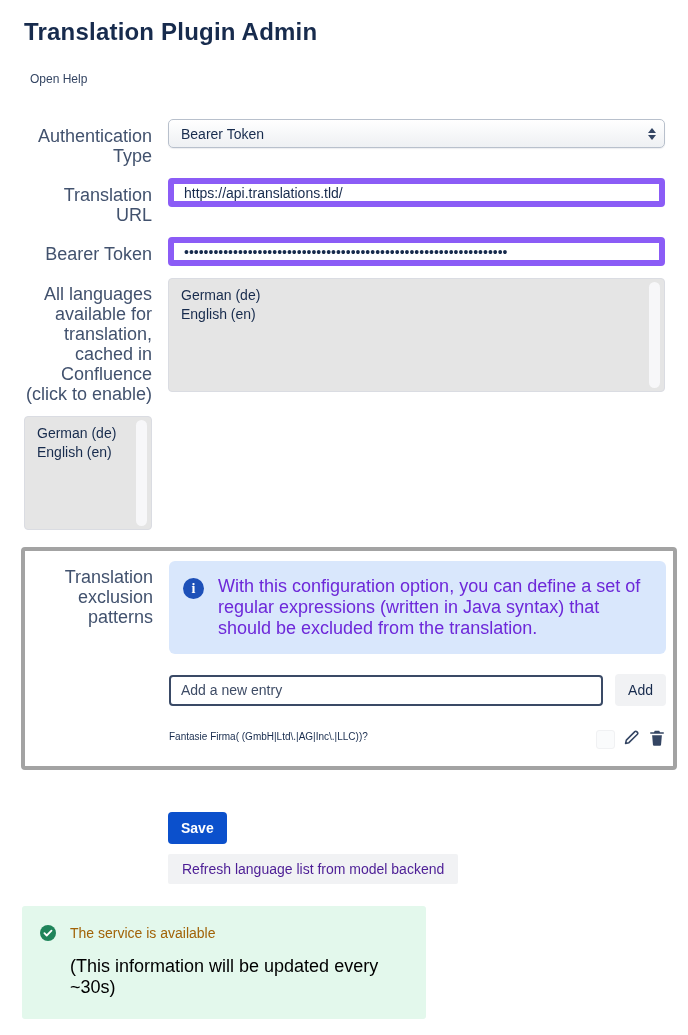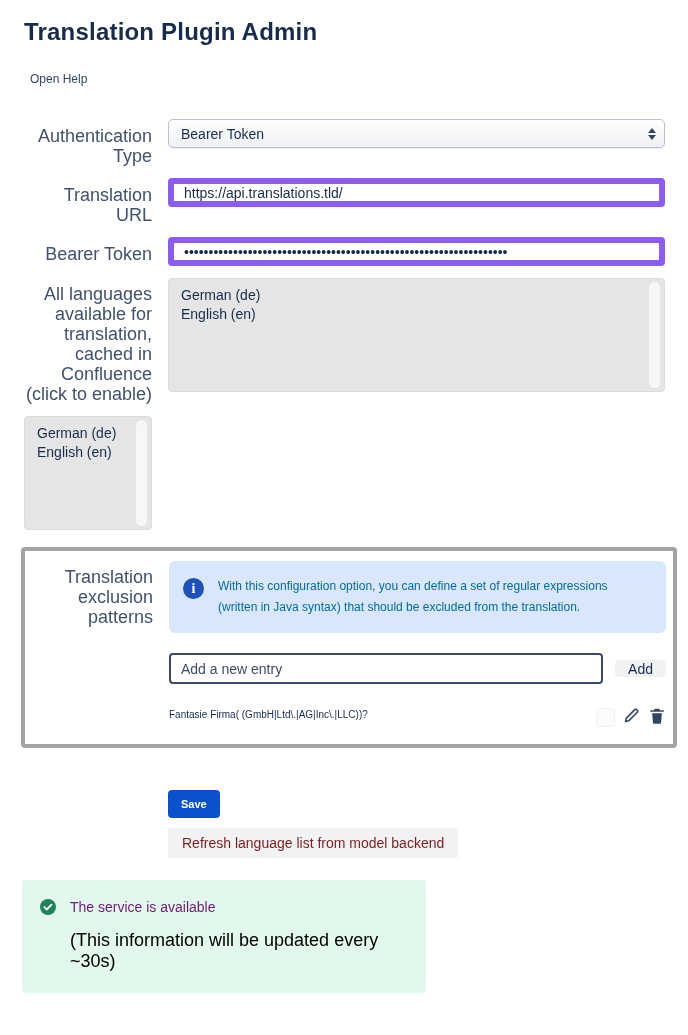--- a/index.html
+++ b/index.html
@@ -73,62 +73,62 @@
   .info-box {
     background: #D9E7FC; border-radius: 6px; padding: 15px 16px 15px 14px;
     display: flex; gap: 14px; align-items: flex-start;
   }
   .info-icon {
     flex: 0 0 auto; width: 21px; height: 21px; border-radius: 50%;
     background: #1D50B8; color: #fff; font-size: 14px; font-weight: 700;
     display: flex; align-items: center; justify-content: center; margin-top: 2px;
     font-family: "Liberation Serif", serif;
   }
-  .info-text { font-size: 12px; line-height: 21px; color: #0369a1; }
+  .info-text { font-size: 18px; line-height: 21px; color: #6d28d9; }
 
   .add-row { display: flex; align-items: center; gap: 12px; margin-top: 20px; }
   .add-input {
     flex: 1; height: 31px; border: 2px solid #3A4A66; border-radius: 4px;
     padding: 0 10px; font-size: 14px; color: #172B4D; font-family: inherit; outline: none;
   }
   .add-input::placeholder { color: #3E4C66; opacity: 1; }
   .add-btn {
-    flex: 0 0 auto; height: 17px; padding: 0 13px; border: none; border-radius: 4px;
+    flex: 0 0 auto; height: 32px; padding: 0 13px; border: none; border-radius: 4px;
     background: #F1F2F4; color: #172B4D; font-size: 14px; font-family: inherit; cursor: pointer;
   }
 
   .entry-row { display: flex; align-items: flex-end; margin-top: 22px; padding-bottom: 2px; }
   .entry-text { font-size: 10px; color: #172B4D; flex: 1; padding-bottom: 8px; }
   .entry-actions { display: flex; align-items: flex-end; gap: 7px; }
   .ghost-btn { width: 19px; height: 19px; background: #FAFBFC; border: 1px solid #F0F1F3; border-radius: 3px; margin-bottom: 1px; }
   .icon-btn { background: none; border: none; padding: 0; cursor: pointer; display: block; }
 
   
   .checkbox { width: 14px; height: 14px; margin-top: 9px; accent-color: #0B50CC; }
 
   .actions { margin-top: 42px; }
   .save-btn {
     display: inline-block; background: #0B50CC; color: #fff; font-weight: 700;
-    font-size: 11px; border: none; border-radius: 4px; padding: 8px 13px;
+    font-size: 14px; border: none; border-radius: 4px; padding: 8px 13px;
     font-family: inherit; cursor: pointer;
   }
   .refresh-btn {
-    display: block; margin-top: 10px; background: #F1F2F4; color: #7f1d1d;
+    display: block; margin-top: 10px; background: #F1F2F4; color: #4c1d95;
     font-size: 14px; border: none; border-radius: 2px; padding: 7px 14px;
     font-family: inherit; cursor: pointer;
   }
 
   
   .status-box {
     margin: 22px 0 0 -2px; width: 404px; background: #E3F8EC; border-radius: 3px;
     padding: 19px 18px 21px 18px;
   }
   .status-head { display: flex; align-items: center; gap: 14px; }
   .status-icon { width: 16px; height: 16px; flex: 0 0 auto; }
-  .status-text { font-size: 14px; color: #701a75; }
+  .status-text { font-size: 14px; color: #a16207; }
   .status-sub { font-size: 18px; color: #000000; margin: 15px 0 0 30px; }
 </style>
 </head>
 <body>
 
 <div class="page">
 
   <h1 class="page-title">Translation Plugin Admin</h1>
 
   <a class="help-link">Open Help</a>

